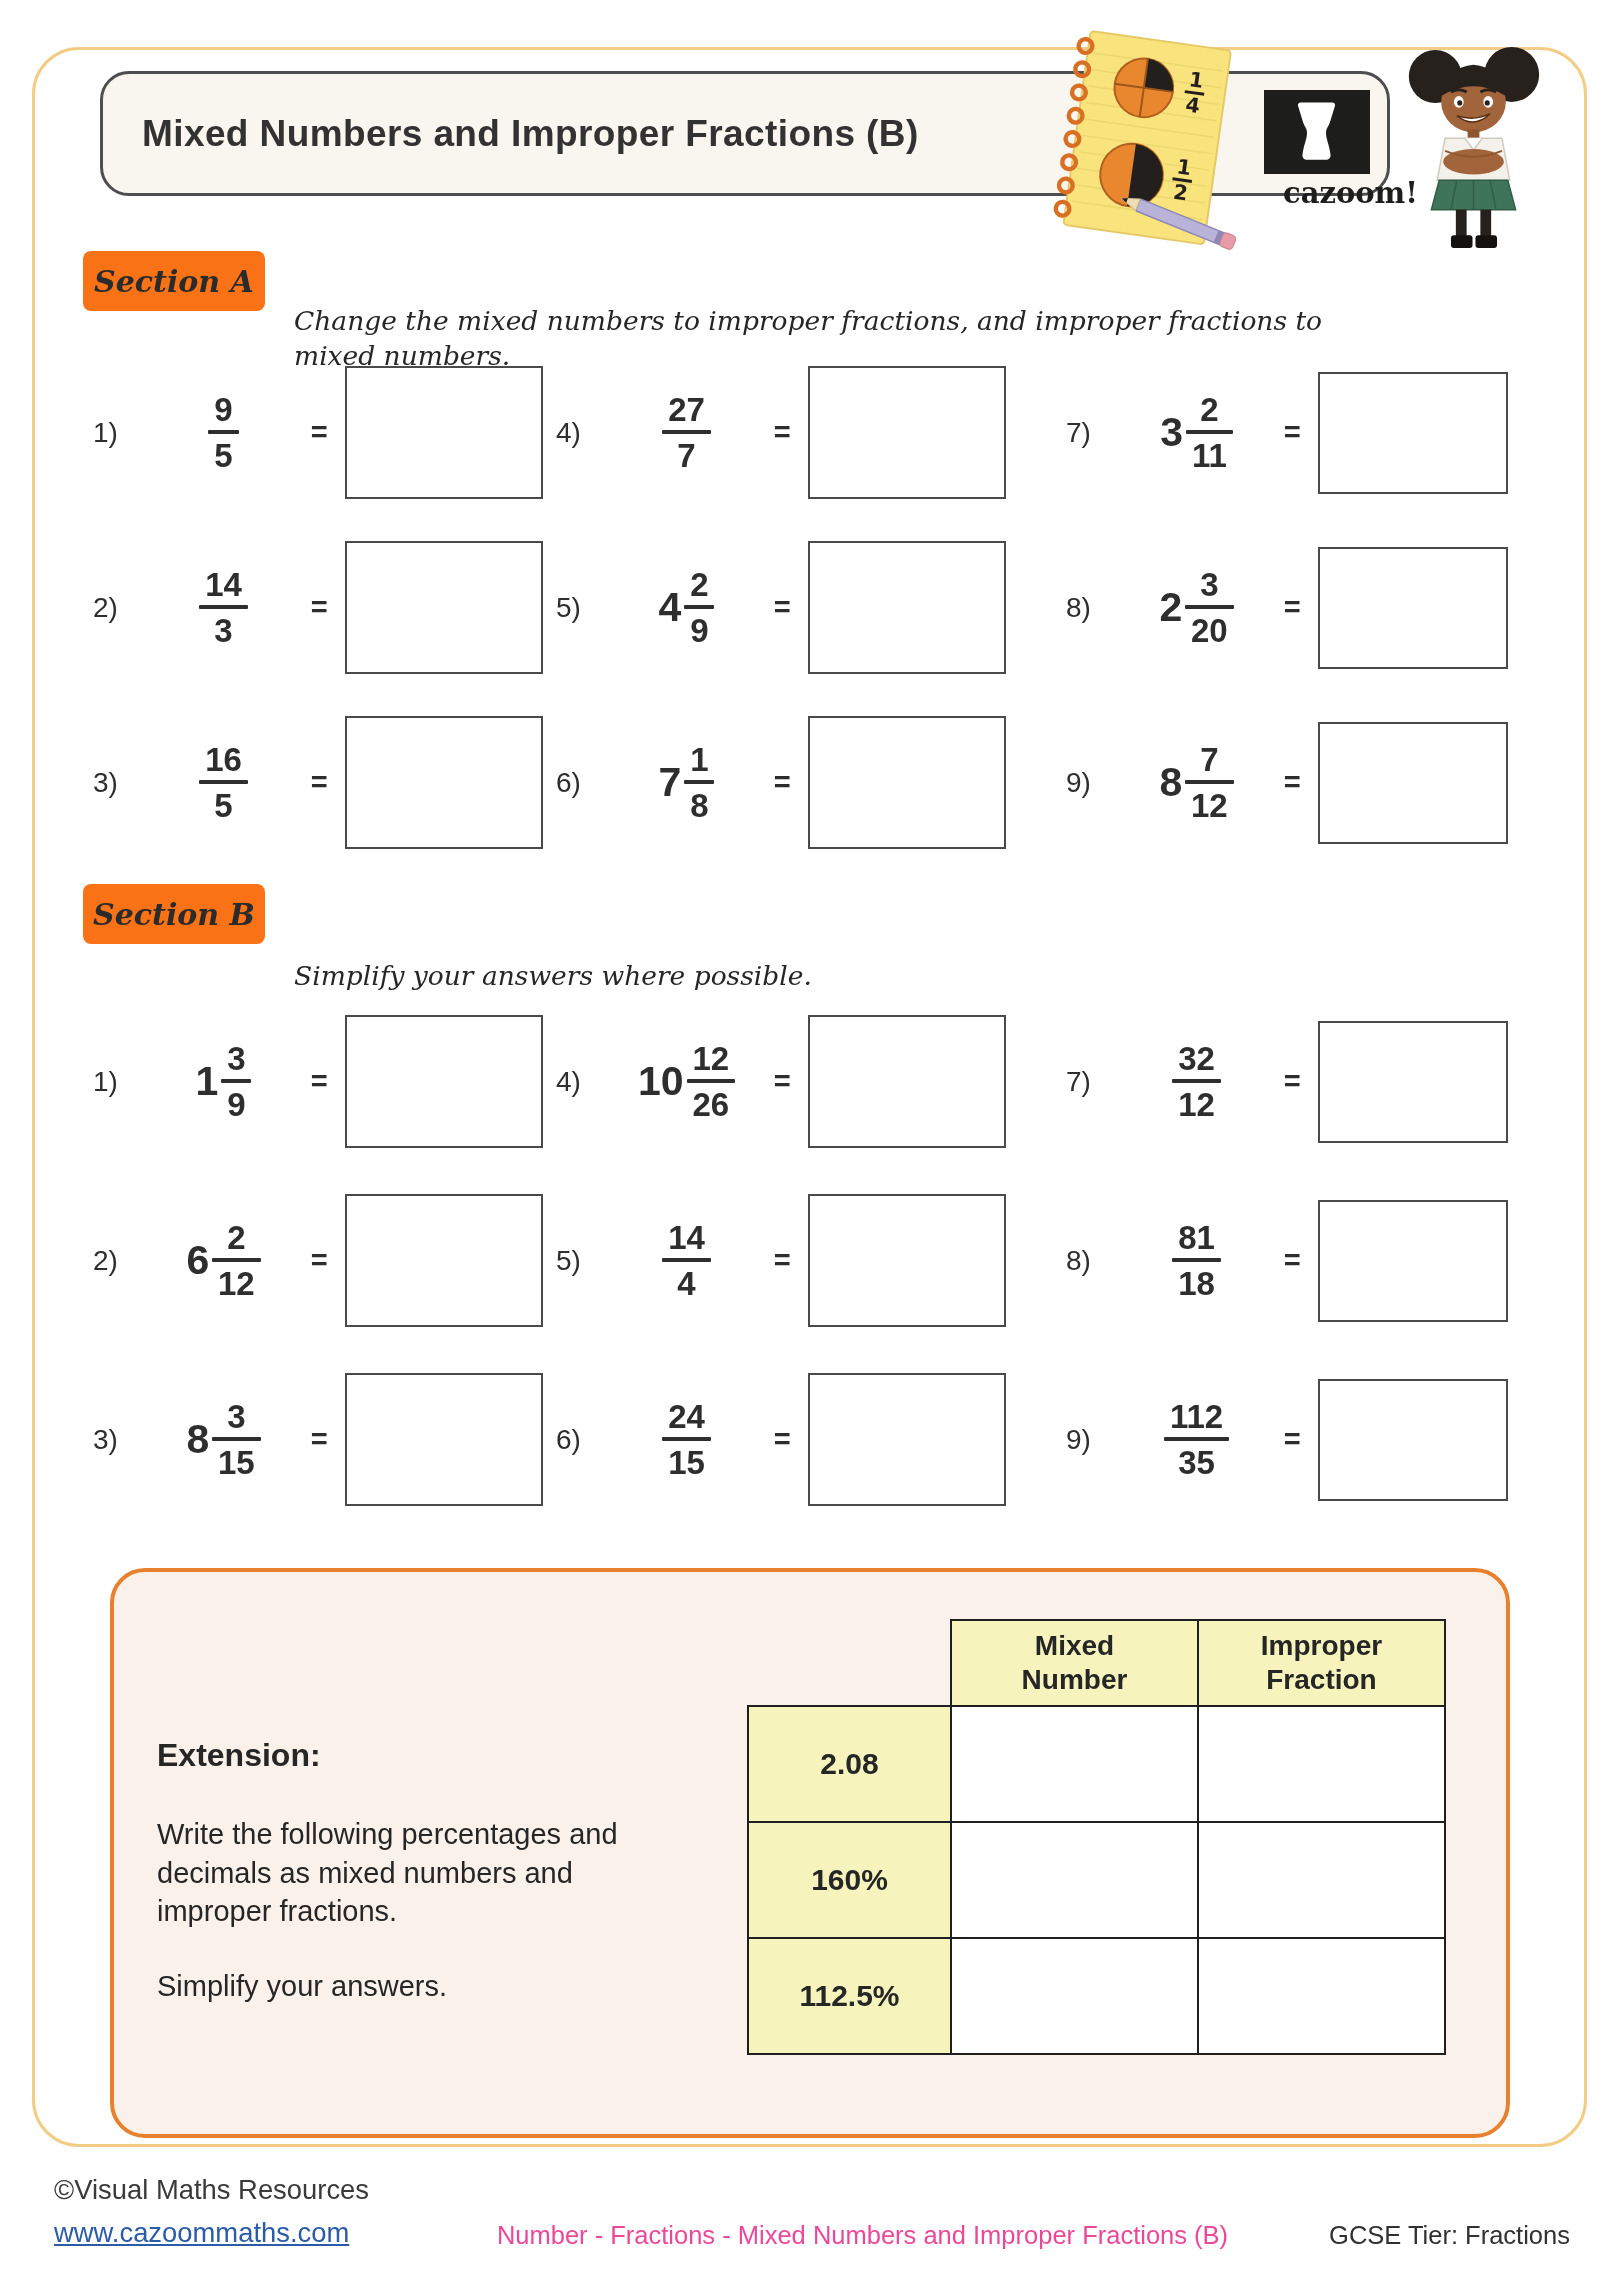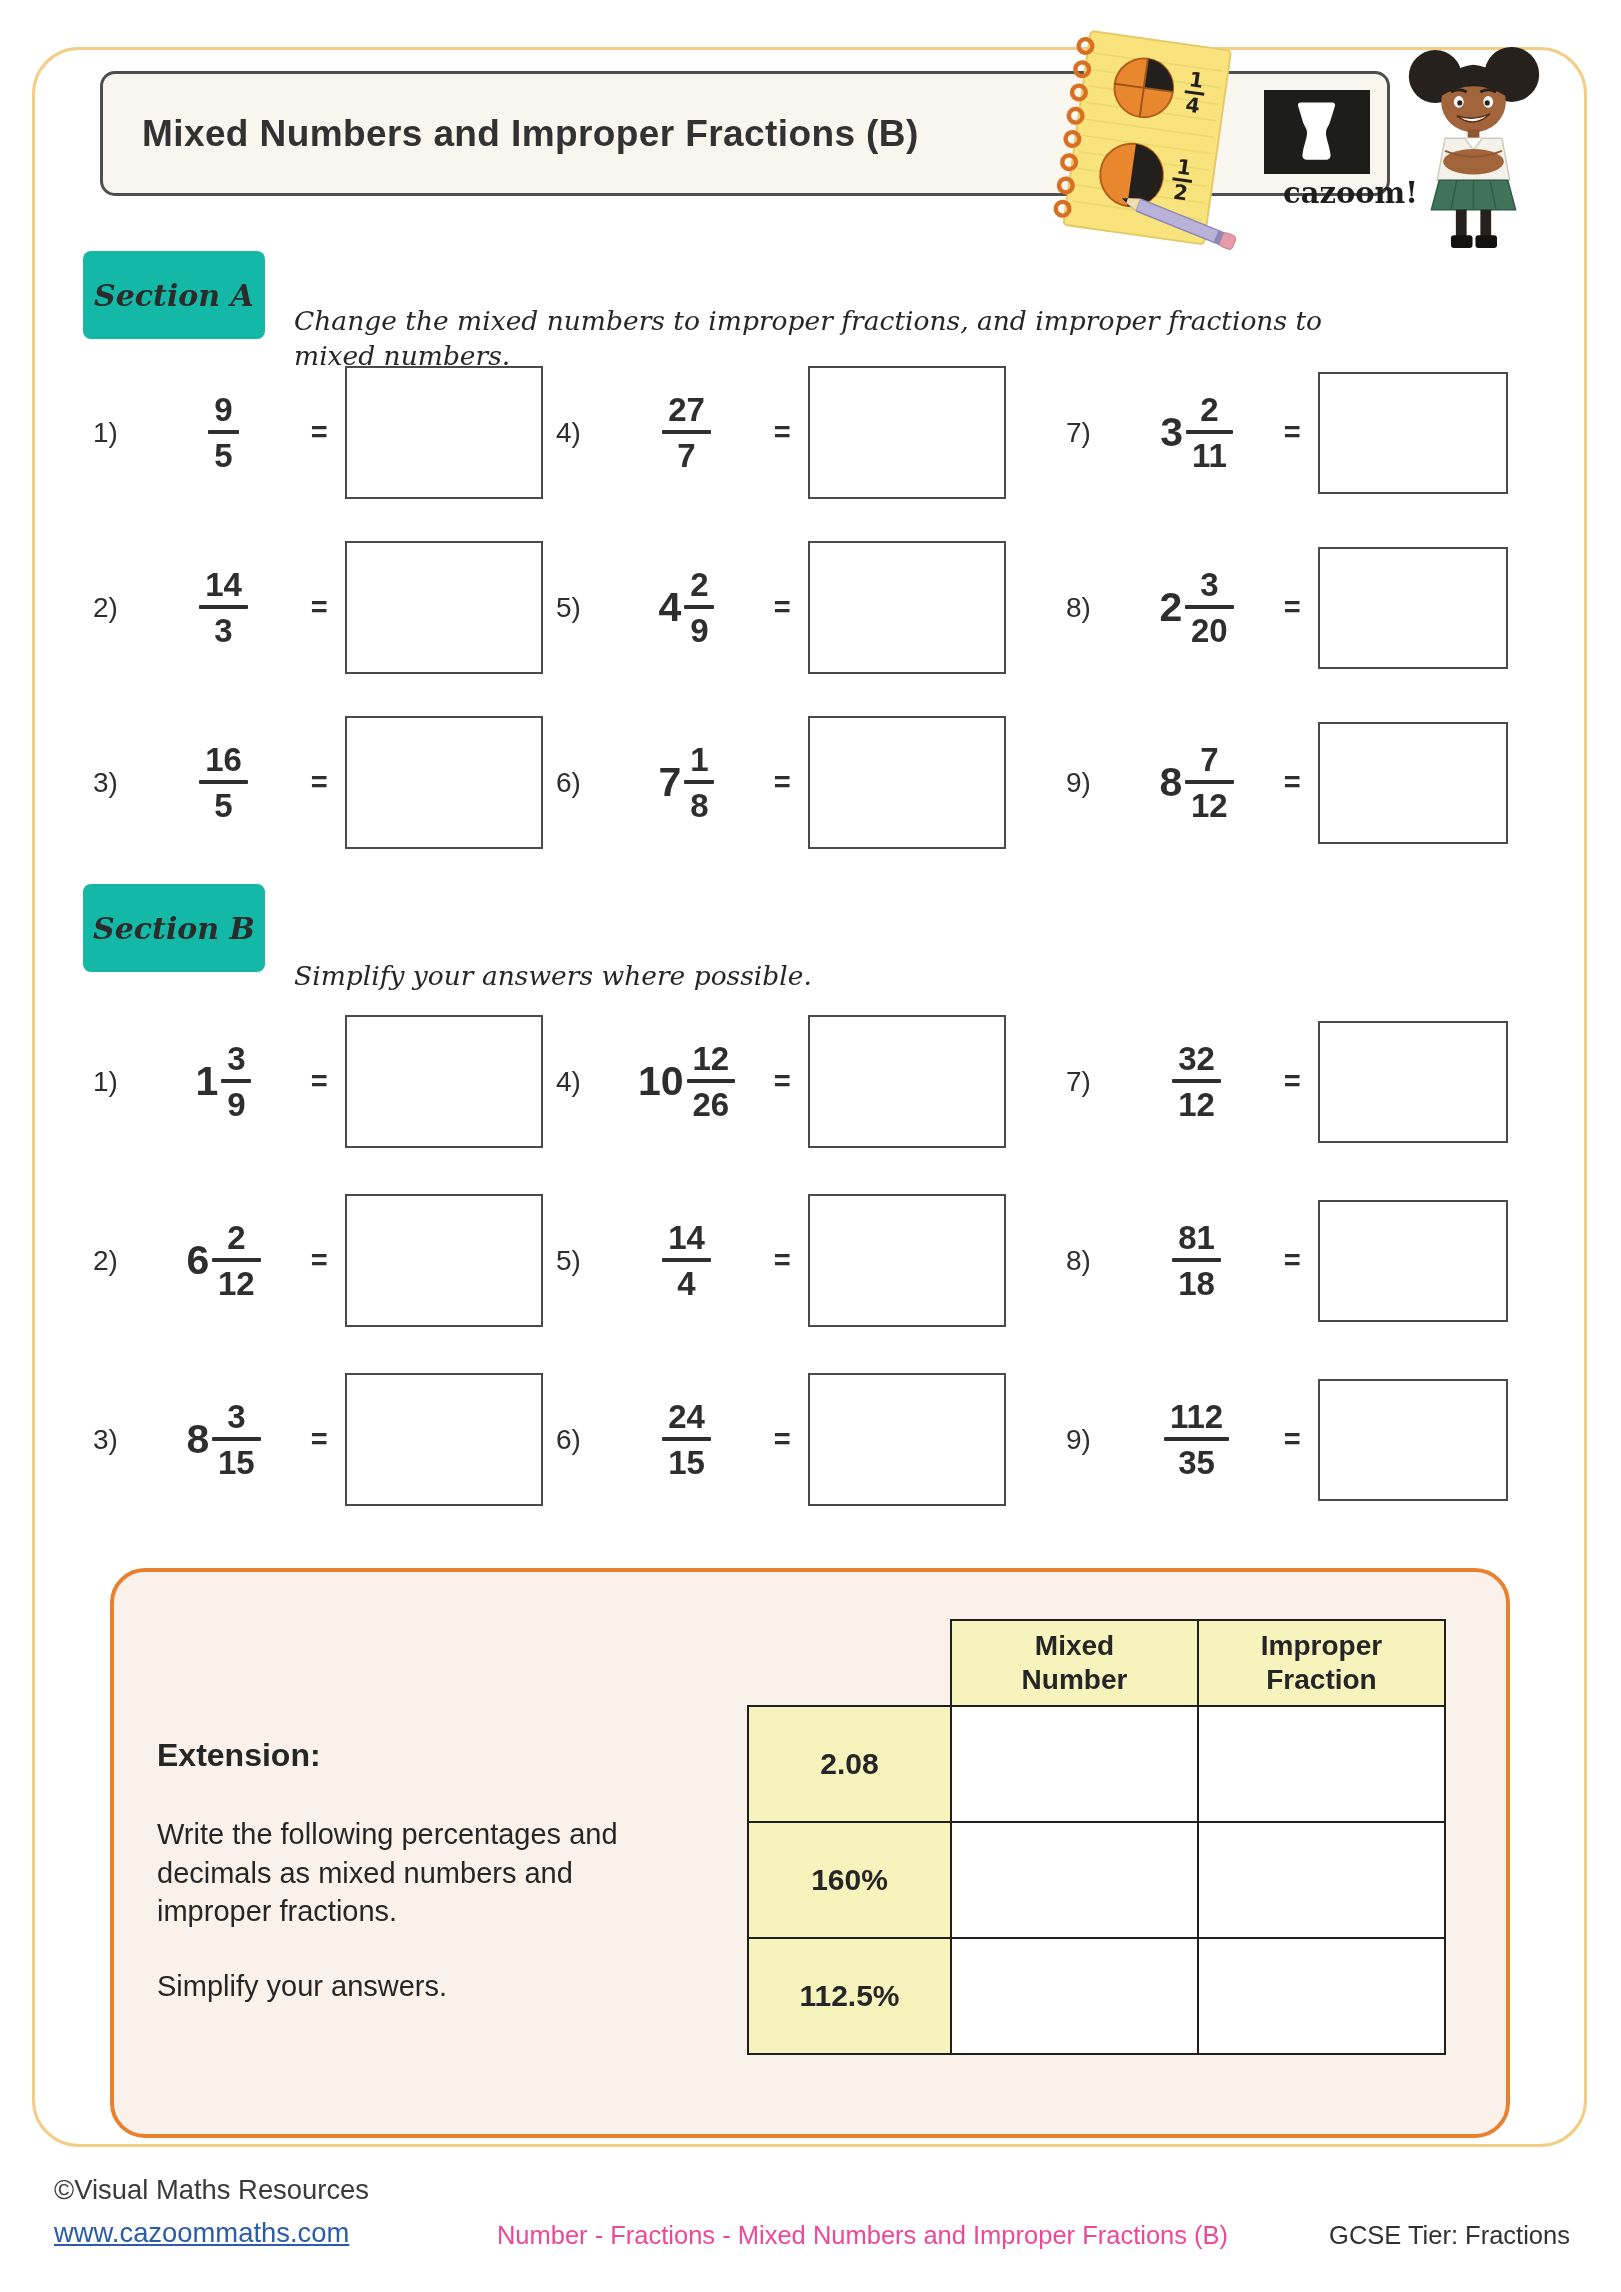--- a/index.html
+++ b/index.html
@@ -5,32 +5,32 @@
   html,body{margin:0;padding:0;background:#ffffff;}
   .page{position:relative;width:1621px;height:2293px;background:#fff;overflow:hidden;
         font-family:"Liberation Sans", sans-serif;color:#2e2e2e;}
 
   
   .outer-frame{position:absolute;left:32px;top:47px;width:1549px;height:2094px;
                border:3.9px solid #f3cd85;border-radius:47px;}
 
   
   .title-box{position:absolute;left:100px;top:71px;width:1290px;height:125px;
-             background:#f9f5ef;border:3.9px solid #4d4e50;border-radius:15px;
+             background:#f9f5ef;border:3.9px solid #4d4e50;border-radius:29px;
              box-sizing:border-box;display:flex;align-items:center;padding-left:39px;}
   .page-title{font-size:37px;font-weight:bold;color:#323232;letter-spacing:0.4px;}
   .notepad{position:absolute;left:1027px;top:27.4px;width:225px;height:230px;}
   .logo{position:absolute;left:1243px;top:90px;width:147px;text-align:center;}
   .logo-box{width:106px;height:84px;background:#1d1d1b;margin:0 auto;
             display:flex;align-items:center;justify-content:center;}
   .logo-text{font-family:"DejaVu Serif", serif;font-weight:bold;font-size:29px;color:#1d1d1b;margin-top:2px;margin-left:40px;}
   .girl{position:absolute;left:1400px;top:41px;width:147px;height:211px;}
 
   
-  .sec-label{position:absolute;left:83px;width:182px;height:88px;background:#14b8a6;border-radius:8px;
+  .sec-label{position:absolute;left:83px;width:182px;height:60px;background:#f97316;border-radius:8px;
              display:flex;align-items:center;justify-content:center;
              font-family:"DejaVu Serif", serif;font-style:italic;font-weight:bold;font-size:30px;color:#2b2b2b;}
   #label-a{top:251px;}
   #label-b{top:884px;}
   .instructions{position:absolute;left:294px;width:1068px;font-family:"DejaVu Serif", serif;
                 font-style:italic;font-size:26.5px;color:#262626;line-height:1.32;margin-top:47px;}
   #instr-a{top:257px;}
   #instr-b{top:912px;}
 
   

